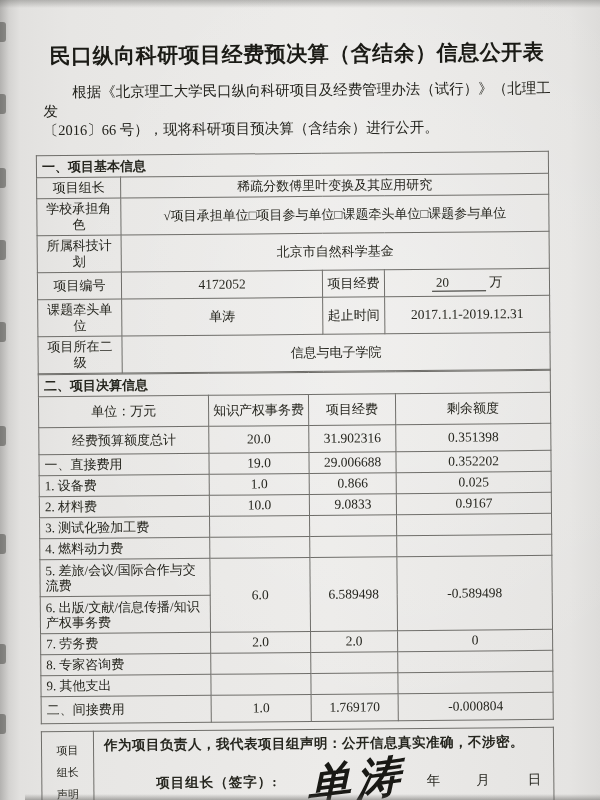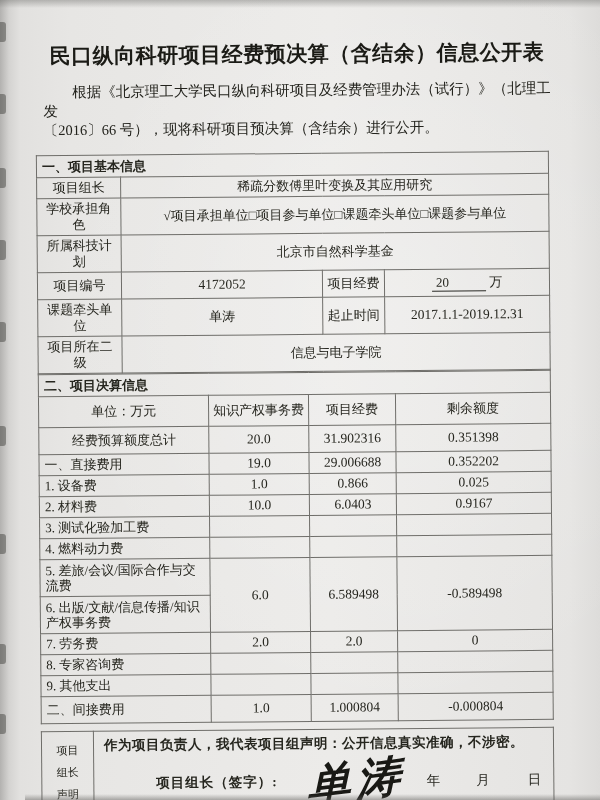--- a/index.html
+++ b/index.html
@@ -154,21 +154,21 @@
       </tr>
       <tr>
         <td class="left-lbl">1. 设备费</td>
         <td class="num">1.0</td>
         <td class="num">0.866</td>
         <td class="num">0.025</td>
       </tr>
       <tr>
         <td class="left-lbl">2. 材料费</td>
         <td class="num">10.0</td>
-        <td class="num">6.0403</td>
+        <td class="num">9.0833</td>
         <td class="num">0.9167</td>
       </tr>
       <tr>
         <td class="left-lbl">3. 测试化验加工费</td>
         <td class="num"></td>
         <td class="num"></td>
         <td class="num"></td>
       </tr>
       <tr>
         <td class="left-lbl">4. 燃料动力费</td>
@@ -199,21 +199,21 @@
       </tr>
       <tr>
         <td class="left-lbl">9. 其他支出</td>
         <td class="num"></td>
         <td class="num"></td>
         <td class="num"></td>
       </tr>
       <tr class="row-tall">
         <td class="left-lbl">二、间接费用</td>
         <td class="num">1.0</td>
-        <td class="num">1.000804</td>
+        <td class="num">1.769170</td>
         <td class="num">-0.000804</td>
       </tr>
     </tbody>
       </table>
 
     <table class="decl">
       <colgroup>
           <col style="width:52px">
           <col style="width:460px">
         </colgroup>

